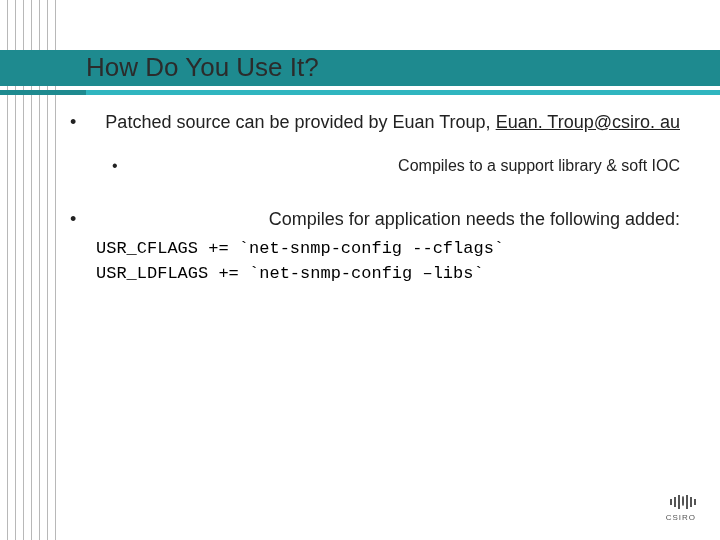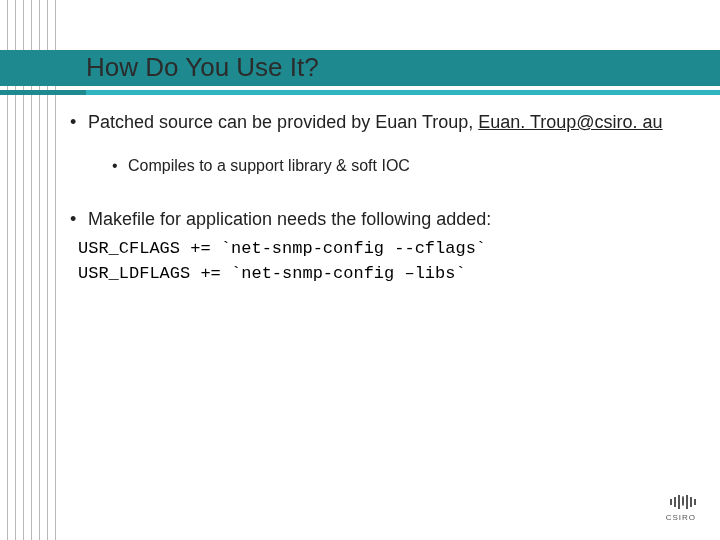--- a/index.html
+++ b/index.html
@@ -20,27 +20,27 @@
     background: linear-gradient(to right, #1e8a8f 0 86px, #2fb5bf 86px 100%);
   }
   .title {
     position: absolute; left: 86px; top: 52px;
     font-size: 26px; color: #2b2b2b; font-weight: 400;
   }
 
   
   .body { position: absolute; left: 70px; right: 40px; top: 110px; }
   ul.b1 { list-style: none; }
-  ul.b1 > li { position: relative; padding-left: 18px; font-size: 18px; color: #222; margin-bottom: 6px; line-height: 1.35; }
+  ul.b1 > li { position: relative; padding-left: 18px; font-size: 18px; color: #222; margin-bottom: 6px; line-height: 1.35; text-align: right; }
   ul.b1 > li::before { content: "•"; position: absolute; left: 0; top: 0; color: #222; }
   ul.b2 { list-style: none; margin: 21px 0 14px 24px; }
   ul.b2 > li { position: relative; padding-left: 16px; font-size: 16px; color: #222; }
   ul.b2 > li::before { content: "•"; position: absolute; left: 0; top: 0; color: #222; }
   .email { text-decoration: underline; }
-  .code { font-family: "Courier New", Courier, monospace; font-size: 17px; line-height: 1.45; margin-left: 8px; }
+  .code { font-family: "Courier New", Courier, monospace; font-size: 17px; line-height: 1.45; margin-left: 26px; }
   .sp12 { height: 16px; }
 
   
   .logo { position: absolute; right: 24px; bottom: 18px; text-align: right; color: #555; }
   .logo .bars { display: inline-flex; align-items: center; height: 18px; gap: 2px; }
   .logo .bars span { display: inline-block; width: 2px; background: #555; }
   .logo .globe {
     display: inline-block; width: 10px; height: 10px; border: 1px solid #555; border-radius: 50%;
     position: relative; top: -1px;
   }
@@ -71,21 +71,21 @@
     <ul class="b1">
       <li>
         <span>Patched source can be provided by Euan Troup, </span><span class="email">Euan. Troup@csiro. au</span>
         <ul class="b2">
           <li>Compiles to a support library &amp; soft IOC</li>
         </ul>
       </li>
     </ul>
     <div class="sp12"></div>
     <ul class="b1">
-      <li>Makefile for application needs the following added:</li>
+      <li>Compiles for application needs the following added:</li>
     </ul>
     <div class="code">
       <div>USR_CFLAGS += `net-snmp-config --cflags`</div>
       <div>USR_LDFLAGS += `net-snmp-config –libs`</div>
     </div>
   </div>
 
   <div class="logo">
     <div class="bars">
       <span style="height:6px"></span>

